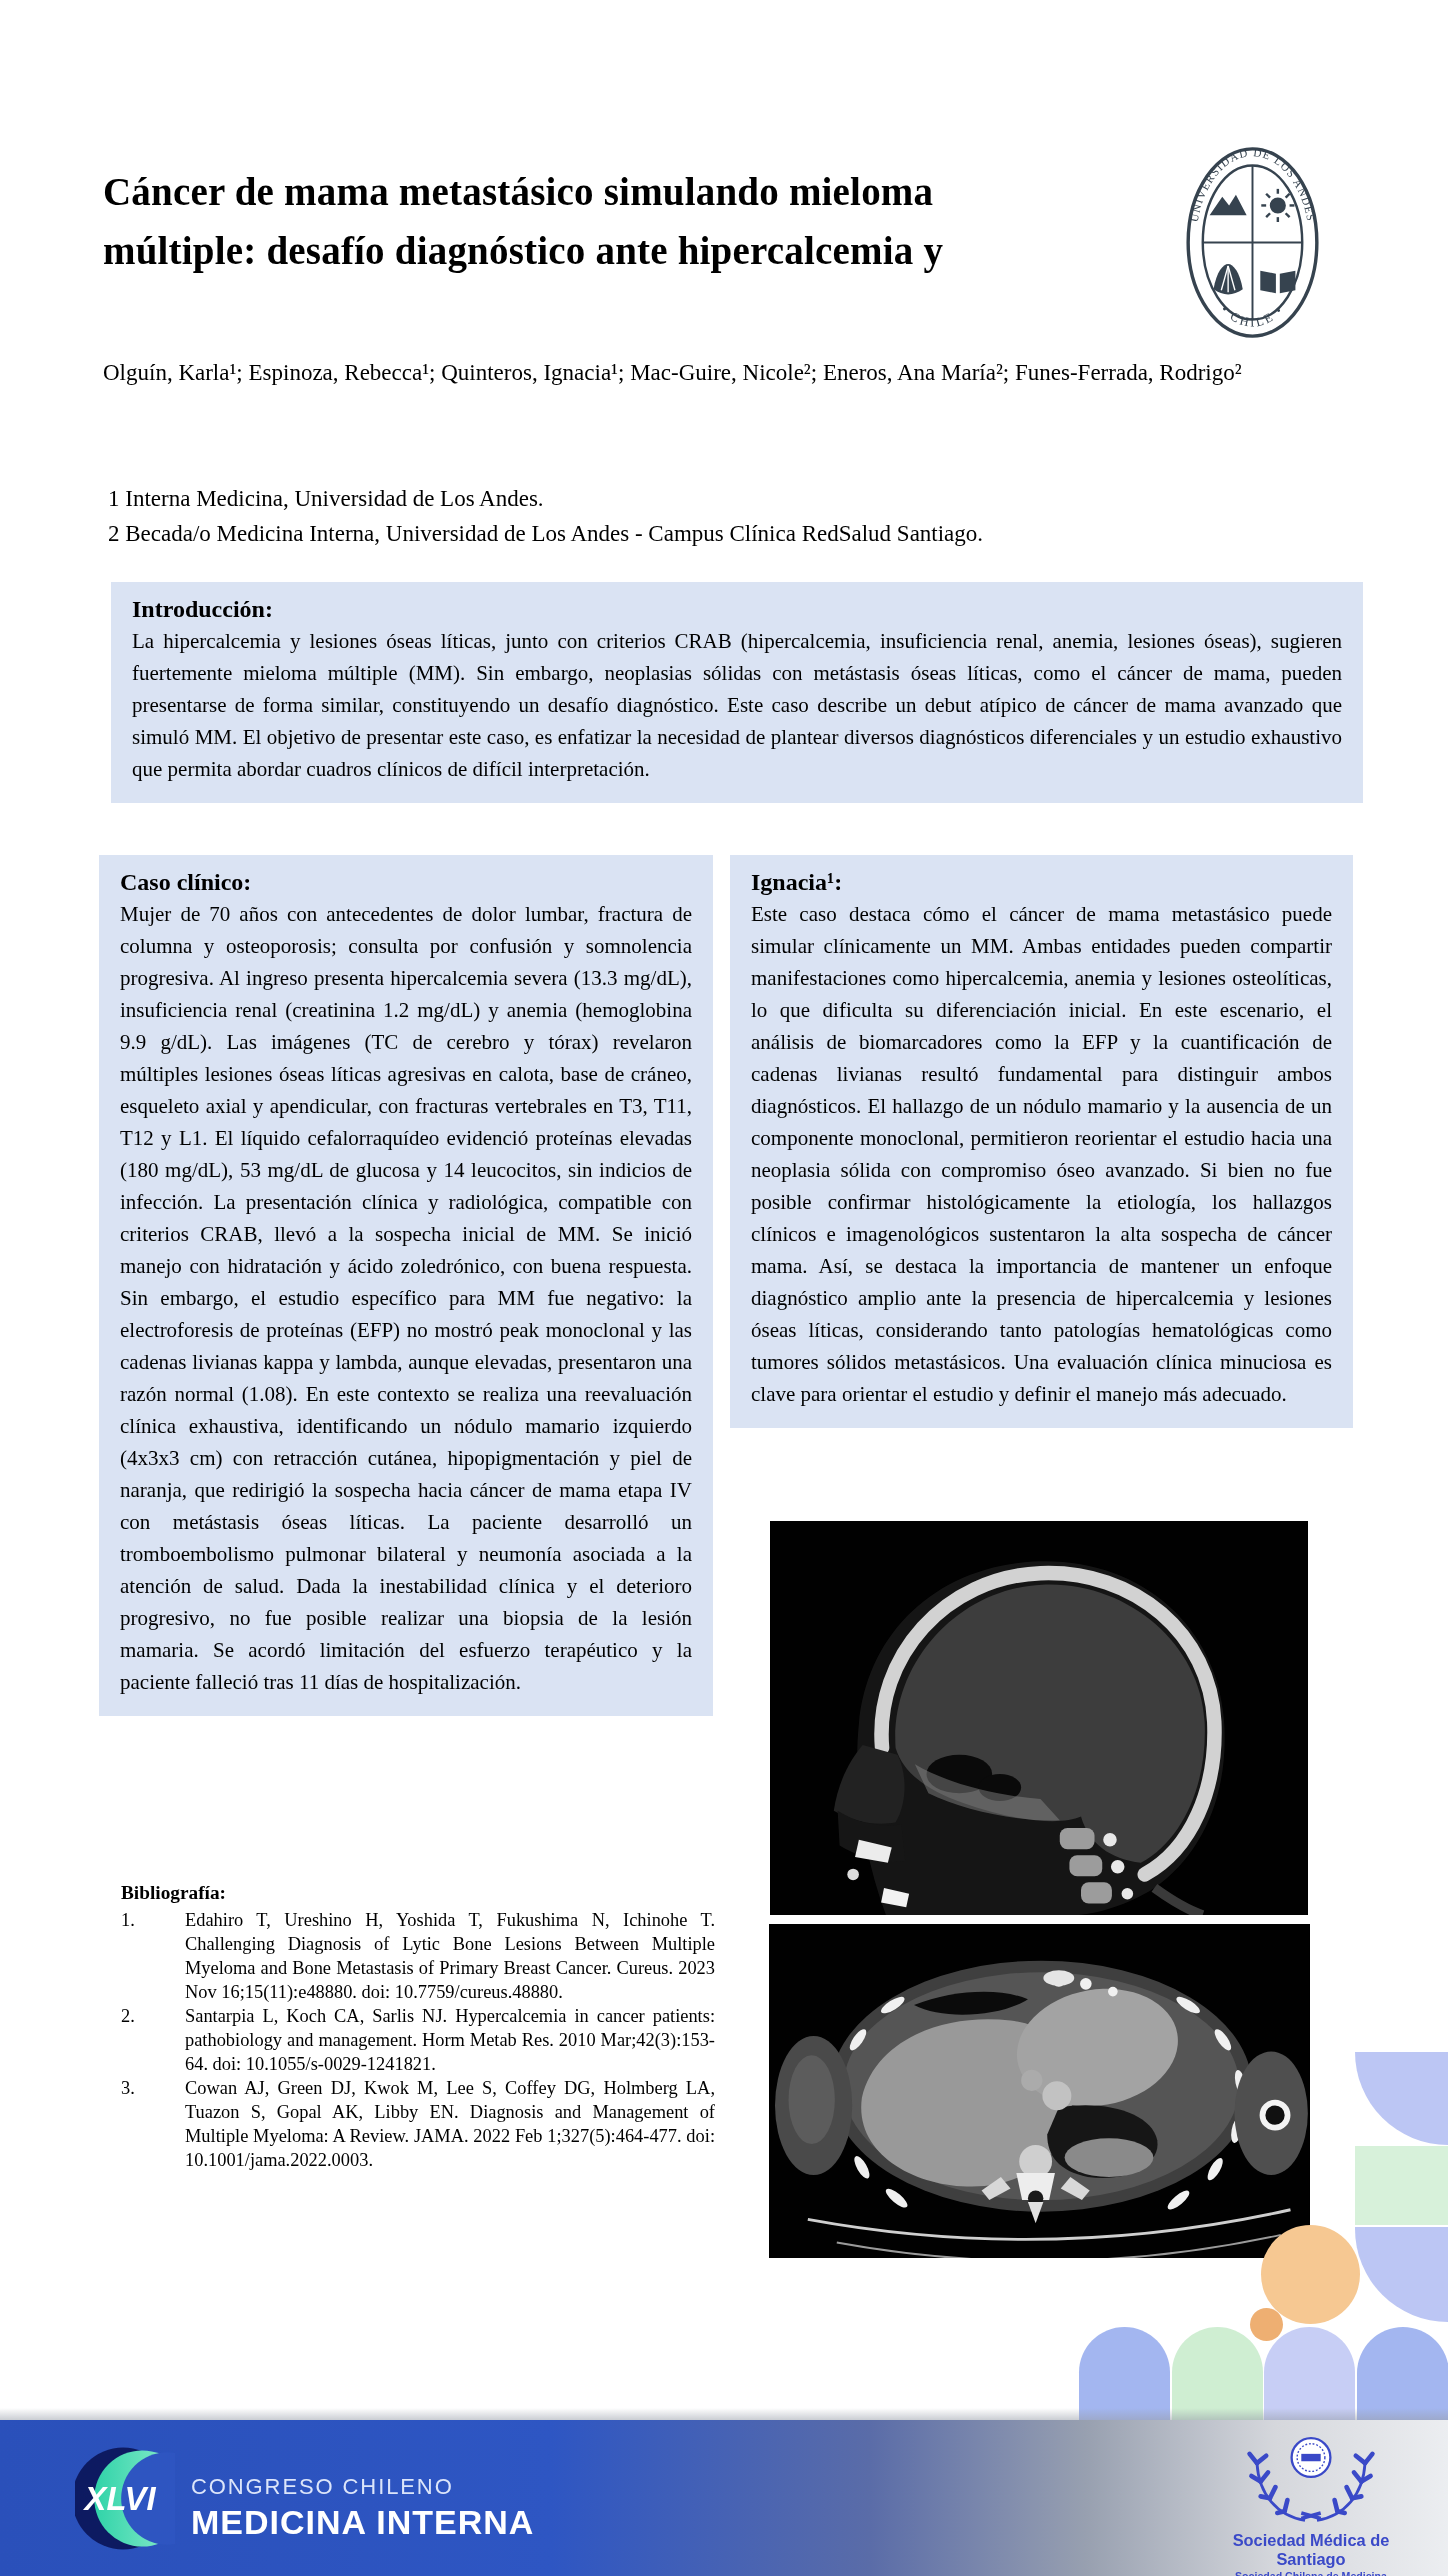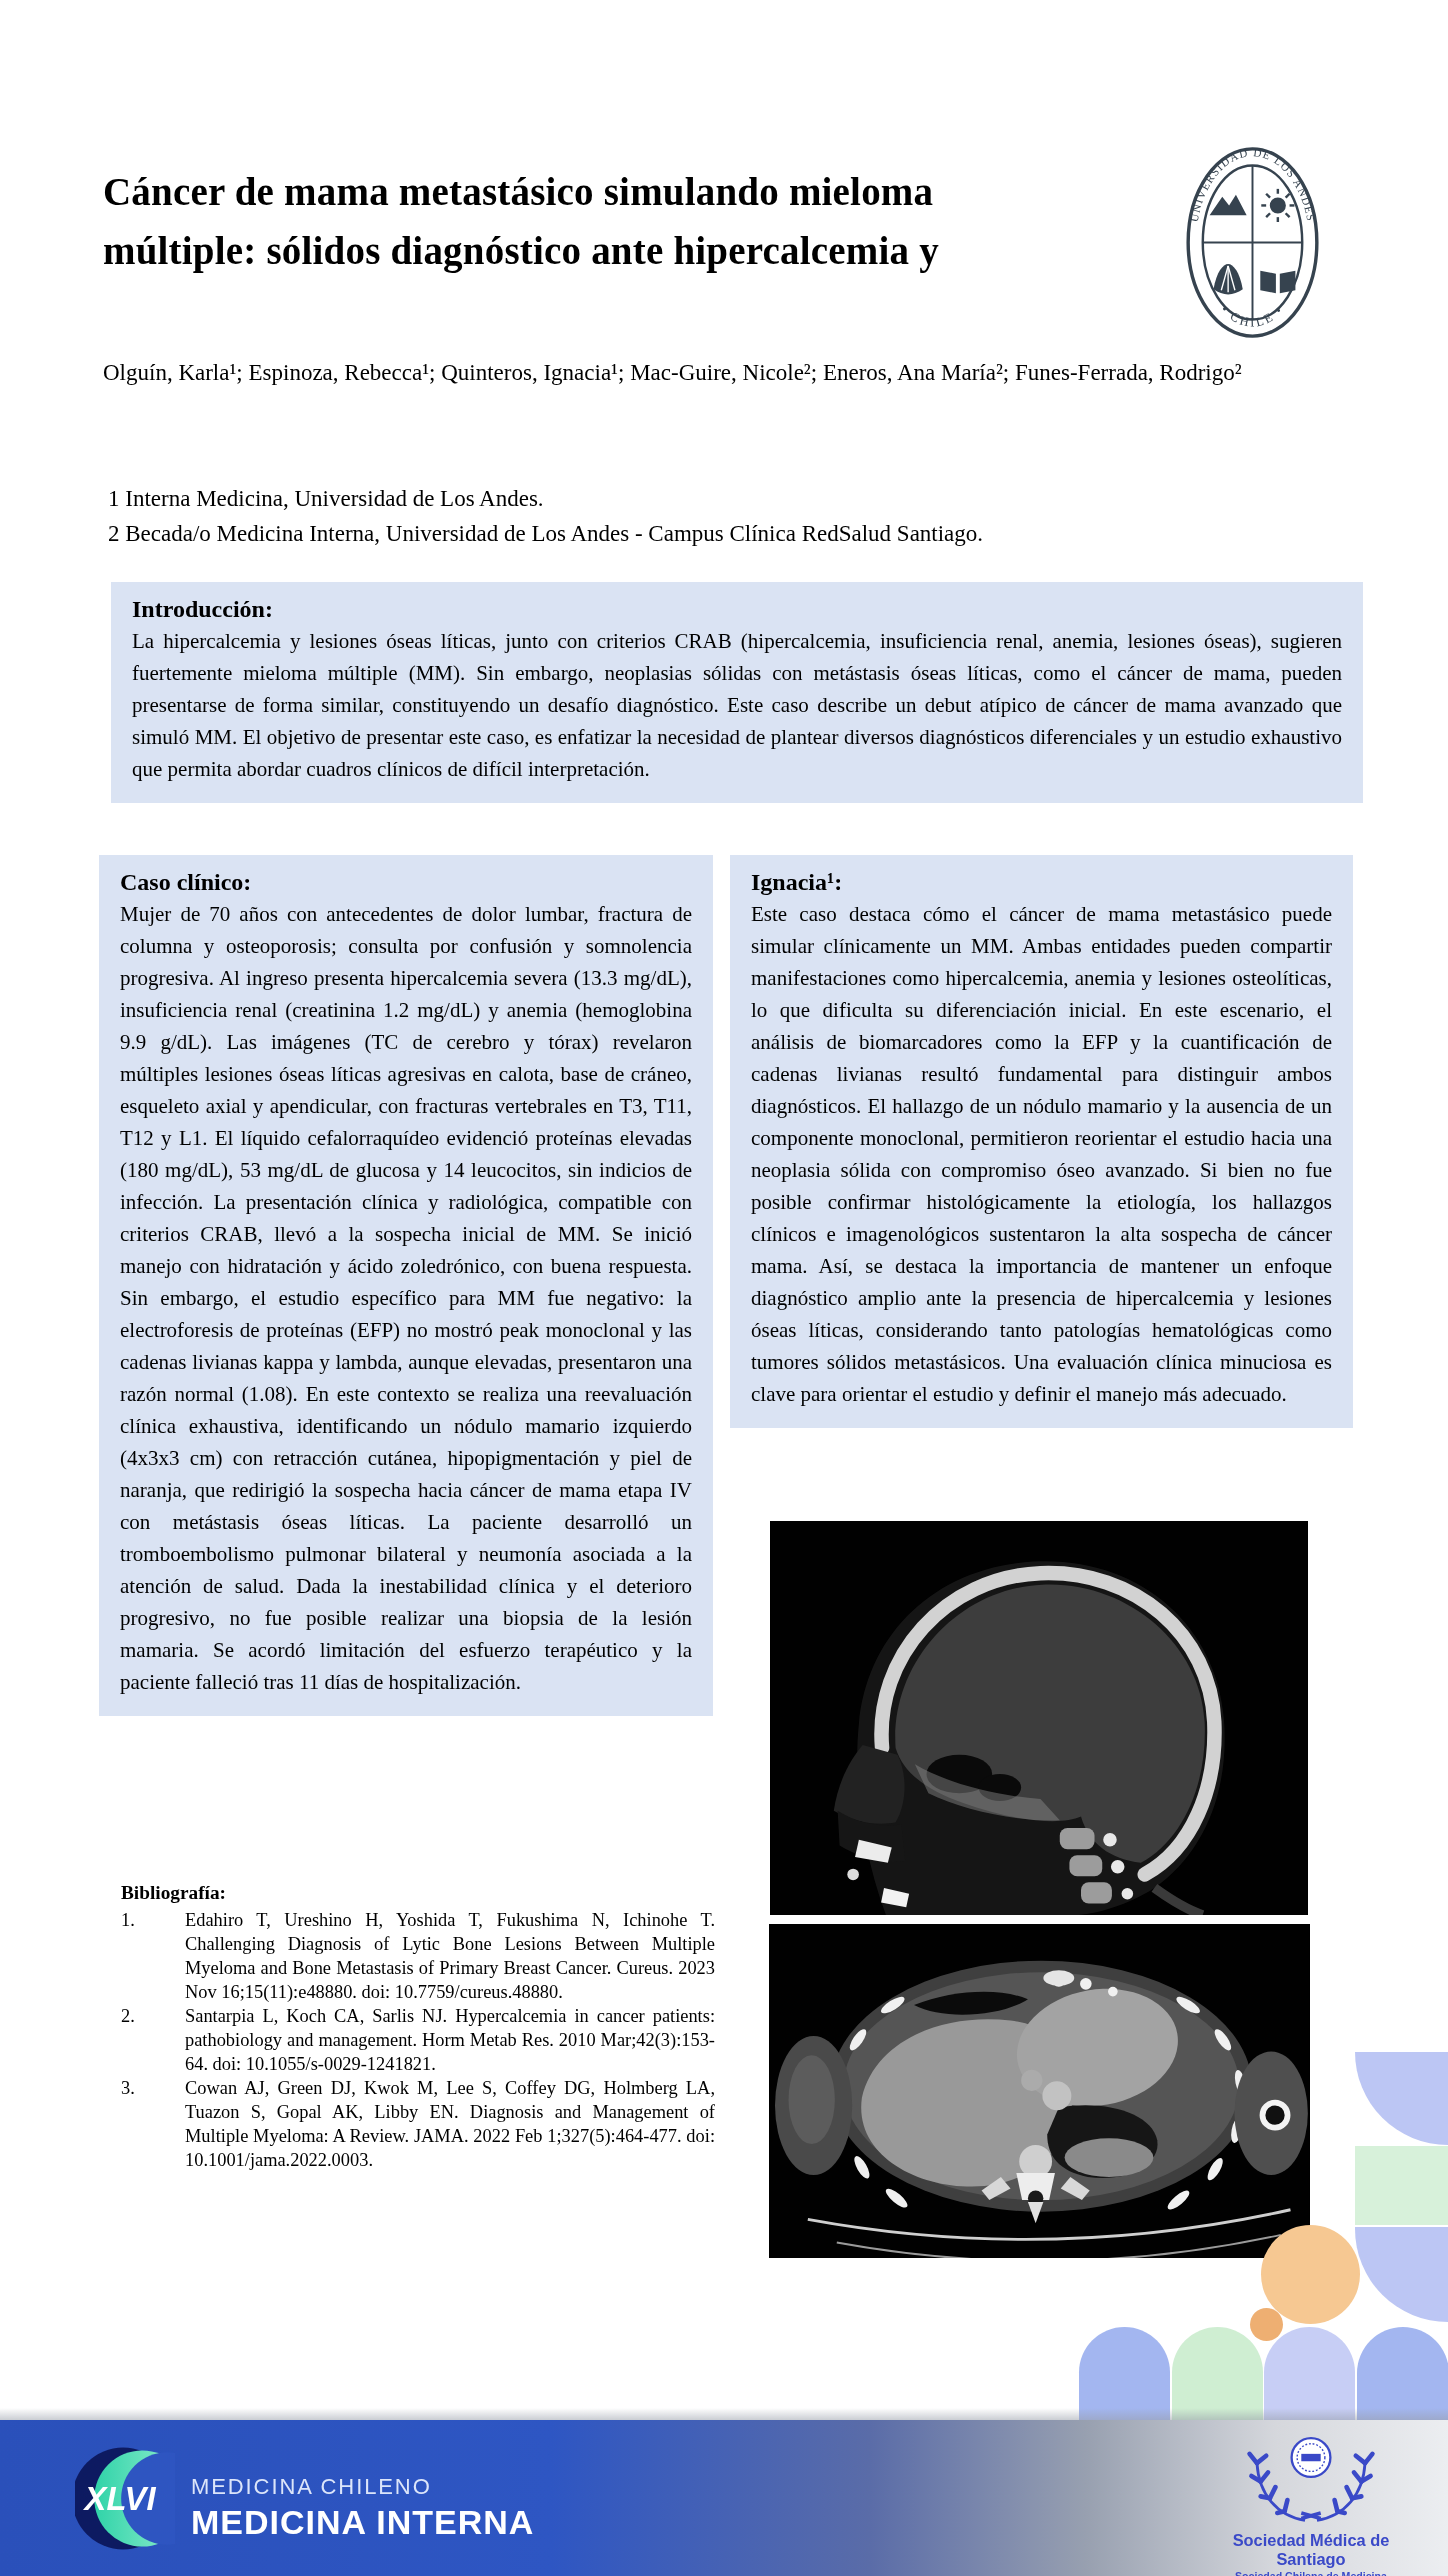--- a/index.html
+++ b/index.html
@@ -64,21 +64,21 @@
   .society-name{font-size:16.4px;font-weight:600;margin-top:1.9px;}
   .society-sub{font-size:10.6px;font-weight:600;margin-top:1px;}
 </style>
 </head>
 <body>
 
 <div class="page">
 
   <div class="title">
     <div>Cáncer de mama metastásico simulando mieloma</div>
-    <div>múltiple: sólidos diagnóstico ante hipercalcemia y</div>
+    <div>múltiple: desafío diagnóstico ante hipercalcemia y</div>
   </div>
 
   <div class="seal">
     <svg viewBox="0 0 140 200" width="137" height="195">
       <defs>
         <path id="arcTop" d="M 12,100 A 57,87 0 0 1 128,100" fill="none"></path>
         <path id="arcBottom" d="M 14,100 A 56,86 0 0 0 126,100" fill="none"></path>
       </defs>
       <ellipse cx="70" cy="100" rx="66" ry="96" fill="none" stroke="#36434f" stroke-width="3.5"></ellipse>
       <ellipse cx="70" cy="100" rx="51" ry="79" fill="none" stroke="#36434f" stroke-width="2.5"></ellipse>
@@ -251,21 +251,21 @@
               <stop offset="1" stop-color="#9bf0d2"></stop>
           </linearGradient>
         </defs>
         <circle cx="50" cy="71" r="53" fill="#0d1a61"></circle>
         <circle cx="70" cy="71" r="50" fill="url(#tealGrad)"></circle>
         <circle cx="96" cy="71" r="48" fill="#2e55c1"></circle>
         <text x="10" y="83" font-family="Liberation Sans, sans-serif" font-size="34" font-weight="bold" font-style="italic" fill="#ffffff">XLVI</text>
       </svg>
     </div>
     <div class="congress">
-      <div class="congress-l1">MEDICINA CHILENO</div>
+      <div class="congress-l1">CONGRESO CHILENO</div>
       <div class="congress-l2">MEDICINA INTERNA</div>
     </div>
     <div class="society">
       <svg viewBox="0 0 145 105" width="140" height="97">
         <g stroke="#3a49c8" fill="none" stroke-width="3">
           <path d="M66,100 C36,95 16,72 14,38"></path>
           <path d="M79,100 C109,95 129,72 131,38"></path>
         </g>
         <g stroke="#3a49c8" stroke-width="5" stroke-linecap="round">
           <line x1="14" y1="38" x2="6" y2="28"></line>

